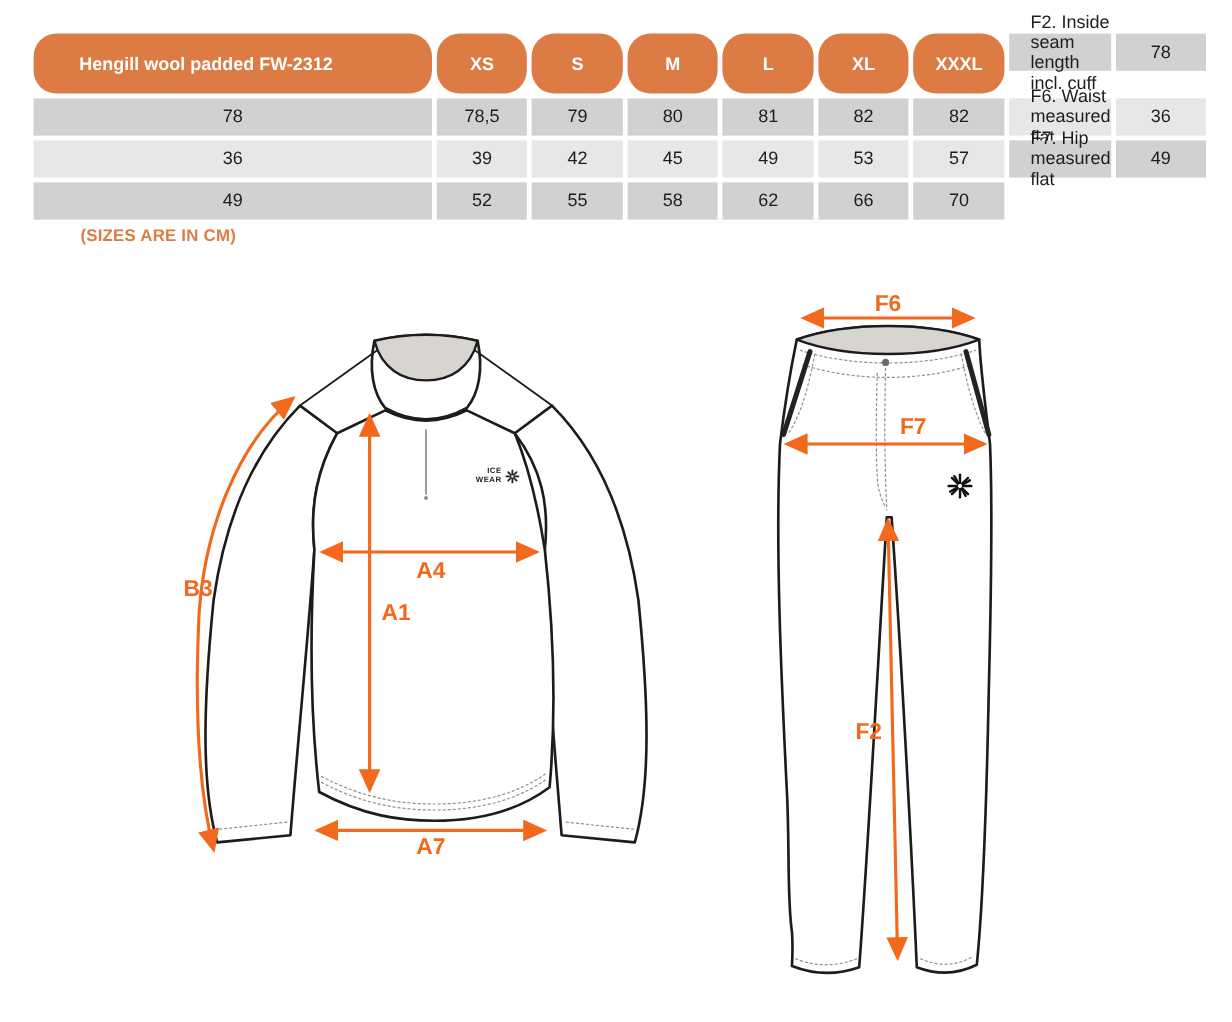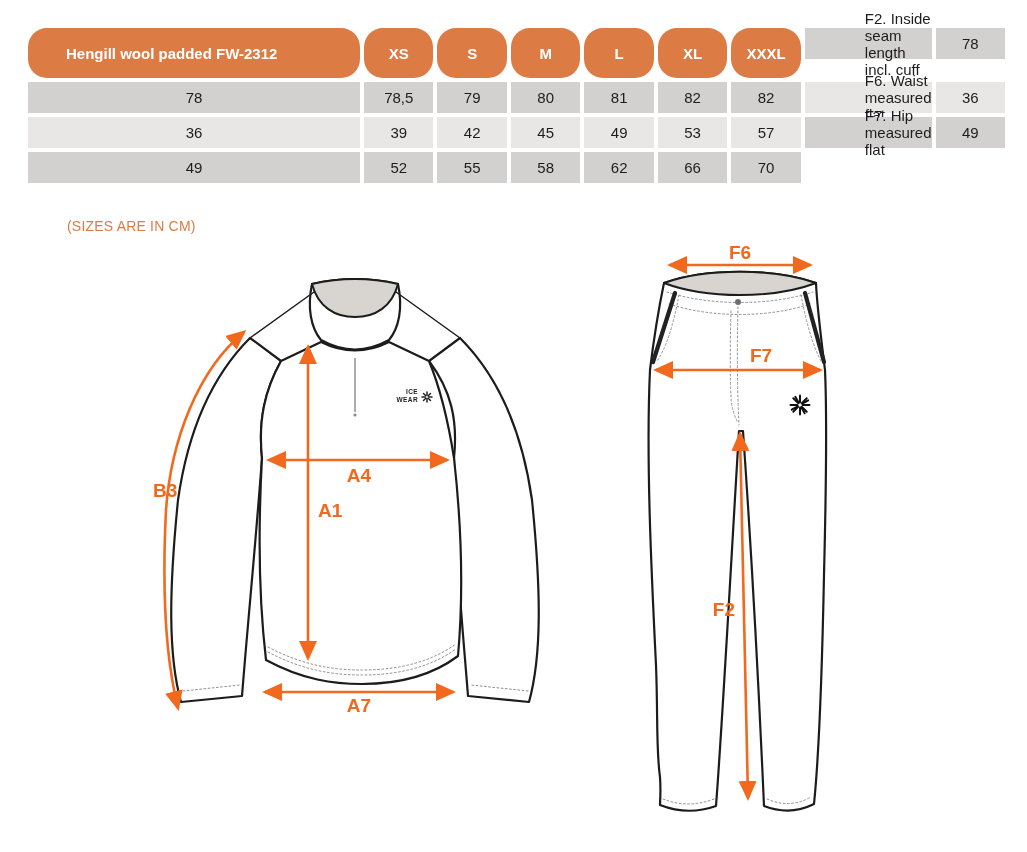--- a/index.html
+++ b/index.html
@@ -19,28 +19,28 @@
     font-family:"Liberation Sans",sans-serif;color:var(--table-text);
   }
   
   .size-table{
     position:absolute;left:28px;top:28px;width:977px;
     display:grid;grid-template-columns:332px repeat(8,1fr);gap:4px;
   }
   .cell{display:flex;align-items:center;justify-content:center;font-size:15px;}
   .cell.head{background:var(--header-orange);color:var(--header-text);font-weight:bold;height:50px;border-radius:19px;}
   .cell.val{height:31px;}
-  .cell.left{justify-content:flex-start;padding-left:60px;}
+  .cell.left{justify-content:flex-start;padding-left:18px;}
   .cell.head.left{padding-left:38px;}
   .shade-a{background:var(--row-dark);}
   .shade-b{background:var(--row-light);}
   
   .cm-note{
-    position:absolute;left:67px;top:218px;font-size:14px;letter-spacing:.2px;
-    color:var(--header-orange);font-weight:normal;
+    position:absolute;left:67px;top:188px;font-size:14px;letter-spacing:.2px;
+    color:var(--header-orange);font-weight:bold;
   }
   
   svg{position:absolute;overflow:visible;}
   .sweater{left:138px;top:260px;width:430px;height:475px;}
   .pants{left:618px;top:245px;width:232px;height:590px;}
   .outline{fill:#fff;stroke:var(--line);stroke-width:2.2;stroke-linejoin:round;stroke-linecap:round;}
   .graypart{fill:var(--fill-gray);stroke:var(--line);stroke-width:2;stroke-linejoin:round;}
   .seam{fill:none;stroke:var(--line);stroke-width:1.5;stroke-linecap:round;}
   .stitch{fill:none;stroke:var(--stitch);stroke-width:1;stroke-dasharray:1.8 2.4;stroke-linecap:round;}
   .zip{fill:none;stroke:#8a8a8a;stroke-width:1.4;}

